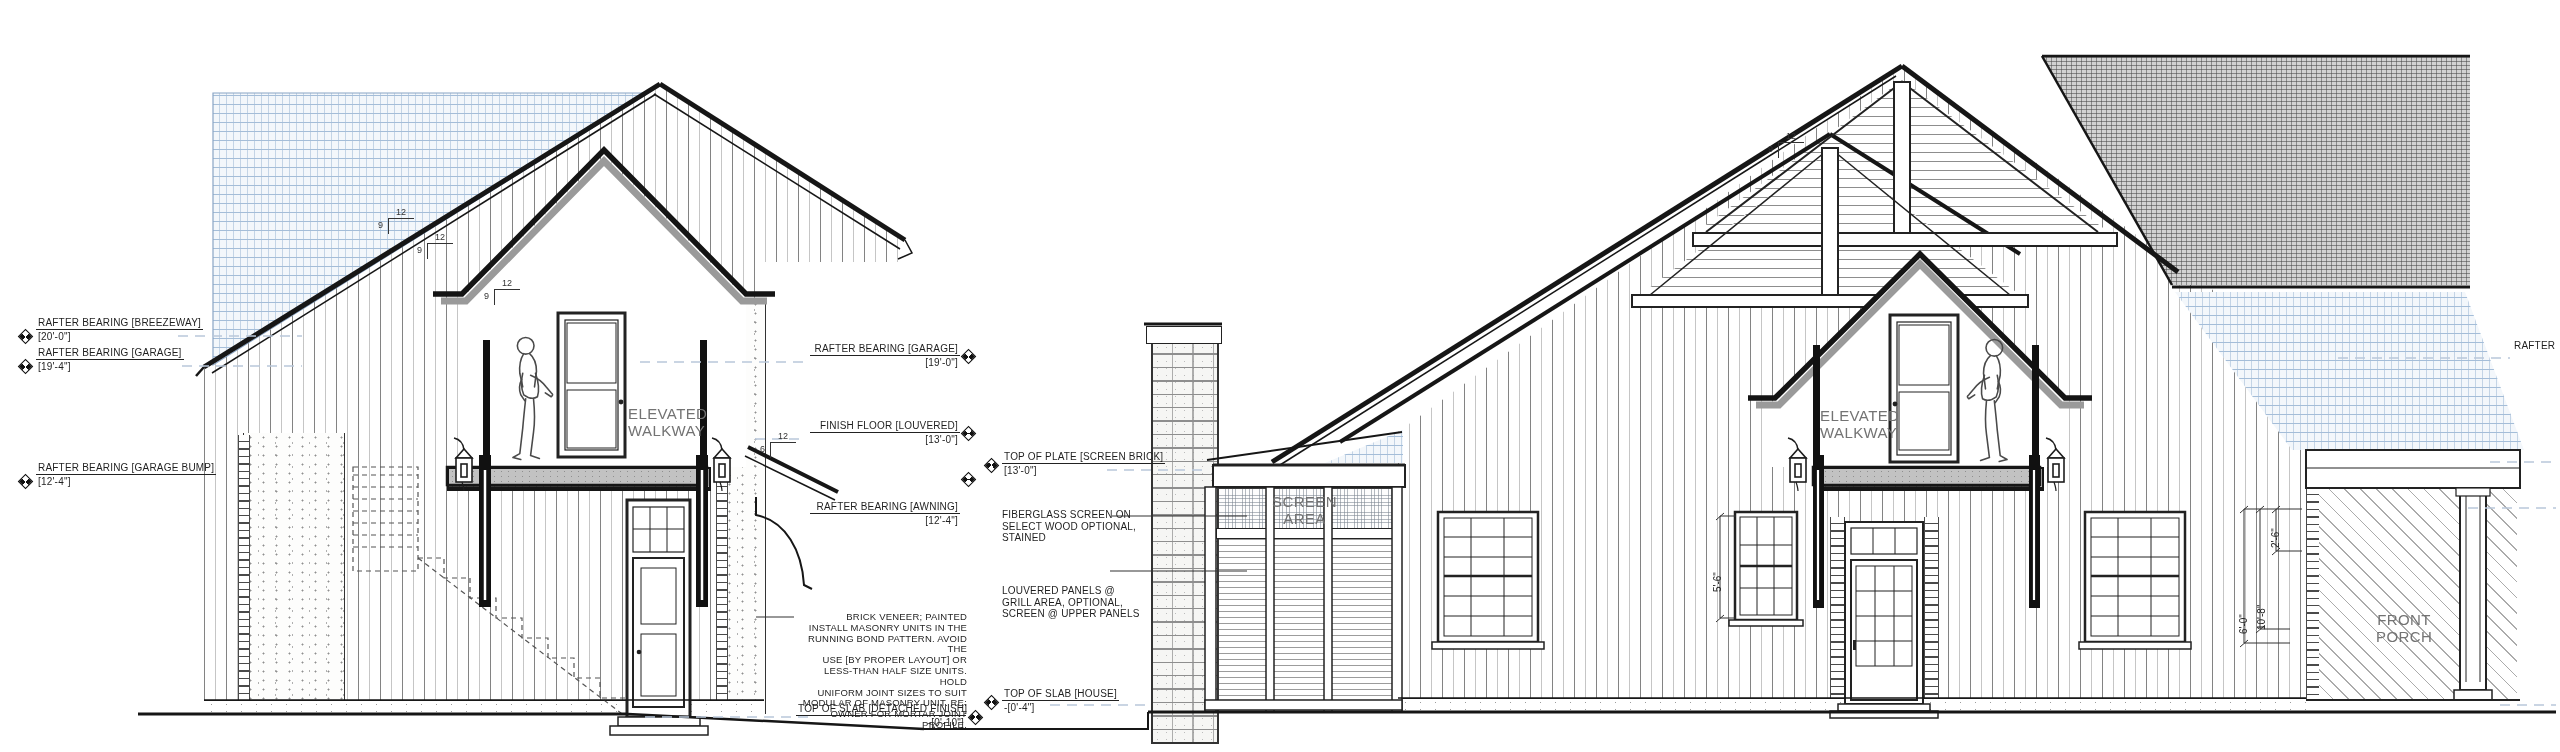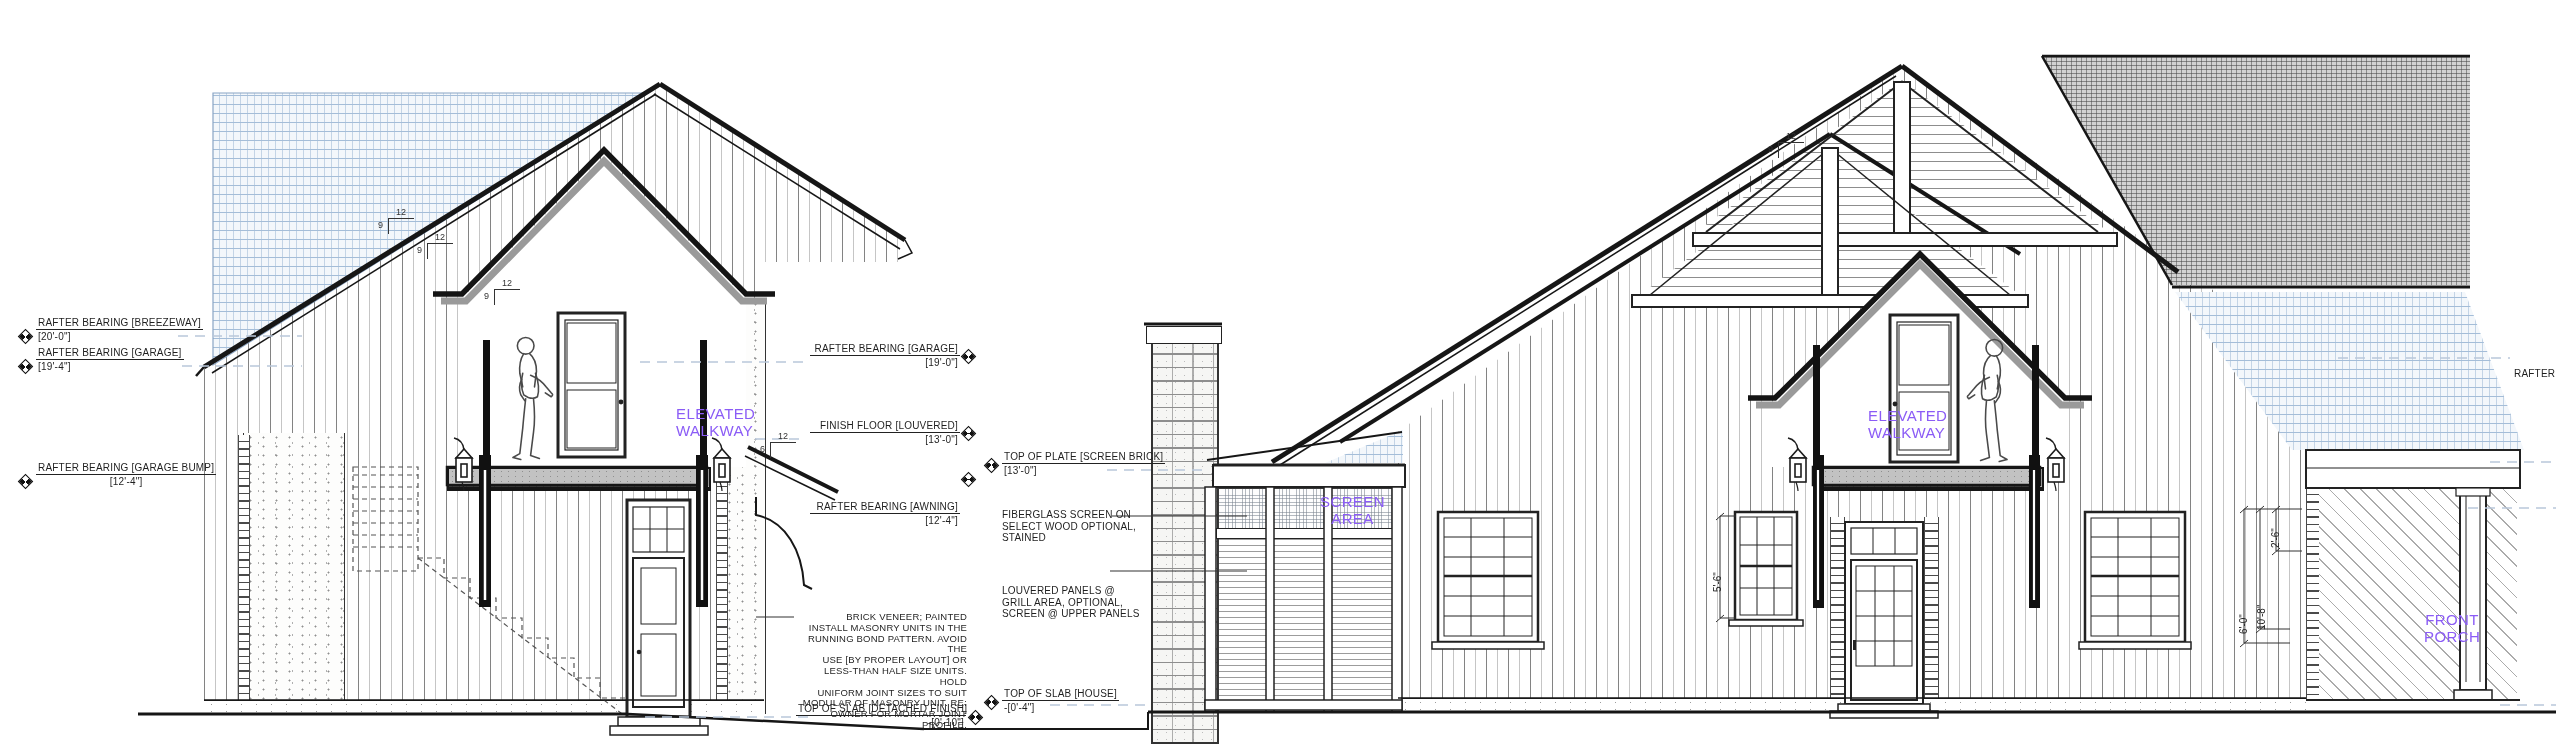--- a/index.html
+++ b/index.html
@@ -42,21 +42,21 @@
   .white-band{background:#fff;border:1.8px solid #222;}
   
   .ann{position:absolute;font-size:10px;line-height:11.5px;color:#1f1f1f;letter-spacing:.2px;white-space:pre-line;}
   .note{font-size:9.5px;line-height:10.8px;}
   .marker{position:absolute;font-size:10px;line-height:11px;color:#1f1f1f;letter-spacing:.2px;}
   .marker .lab{display:block;border-bottom:1.6px solid #222;padding:0 2px 1px 2px;white-space:nowrap;}
   .marker .val{display:block;padding:1px 2px 0 2px;white-space:nowrap;}
   .marker.right{text-align:right;}
   .dia{position:absolute;width:9px;height:9px;border:1px solid #111;transform:rotate(45deg);
        background:conic-gradient(#111 0 25%,#fff 0 50%,#111 0 75%,#fff 0);}
-  .draw-label{position:absolute;font-size:15px;line-height:16.5px;letter-spacing:.4px;color:#8b5cf6;white-space:pre-line;margin-left:48px;}
+  .draw-label{position:absolute;font-size:15px;line-height:16.5px;letter-spacing:.4px;color:#737373;white-space:pre-line;}
   .dim{position:absolute;font-size:10px;color:#222;white-space:nowrap;
        transform:rotate(-90deg);transform-origin:left top;}
   .slope{position:absolute;width:25px;height:15px;border-top:1.6px solid #333;border-left:1.6px solid #333;
          font-size:9px;color:#333;}
   .slope .run{position:absolute;top:-12px;left:7px;}
   .slope .rise{position:absolute;left:-11px;top:1px;}
   svg.lines{position:absolute;left:0;top:0;}
 </style>
 </head>
 <body>
@@ -323,21 +323,21 @@
   <div class="marker" style="left:36px;top:317px;">
     <span class="lab">RAFTER BEARING [BREEZEWAY]</span>
     <span class="val">[20'-0"]</span>
   </div>
   <i class="dia" style="left:20px;top:361px;"></i>
   <div class="marker" style="left:36px;top:347px;">
     <span class="lab">RAFTER BEARING [GARAGE]</span>
     <span class="val">[19'-4"]</span>
   </div>
   <i class="dia" style="left:20px;top:476px;"></i>
-  <div class="marker" style="left:36px;top:462px;text-align:center;">
+  <div class="marker" style="left:36px;top:462px;">
     <span class="lab">RAFTER BEARING [GARAGE BUMP]</span>
     <span class="val">[12'-4"]</span>
   </div>
 
   <div class="marker right" style="left:810px;top:343px;width:150px;">
     <span class="lab">RAFTER BEARING [GARAGE]</span>
     <span class="val">[19'-0"]</span>
   </div>
   <i class="dia" style="left:963px;top:351px;"></i>
   <div class="marker right" style="left:810px;top:420px;width:150px;">
@@ -375,21 +375,21 @@
 LESS-THAN HALF SIZE UNITS. HOLD
 UNIFORM JOINT SIZES TO SUIT
 MODULAR OF MASONRY UNIT. RE:
 OWNER FOR MORTAR JOINT PROFILE.</div>
   <div class="ann" style="left:1002px;top:509px;">FIBERGLASS SCREEN ON
 SELECT WOOD OPTIONAL,
 STAINED</div>
   <div class="ann" style="left:1002px;top:565px;margin-top:20px;">LOUVERED PANELS @
 GRILL AREA, OPTIONAL,
 SCREEN @ UPPER PANELS</div>
-  <div class="ann" style="left:2514px;top:340px;margin-top:28px;">RAFTER</div>
+  <div class="ann" style="left:2514px;top:340px;">RAFTER</div>
 
   <div class="dim" style="left:1712px;top:592px;">5'-6"</div>
   <div class="dim" style="left:2270px;top:548px;">2'-6"</div>
   <div class="dim" style="left:2238px;top:634px;">6'-0"</div>
   <div class="dim" style="left:2256px;top:630px;">10'-8"</div>
 
   <div class="slope" style="left:388px;top:218px;">
     <span class="run">12</span>
     <span class="rise">9</span>
   </div>

